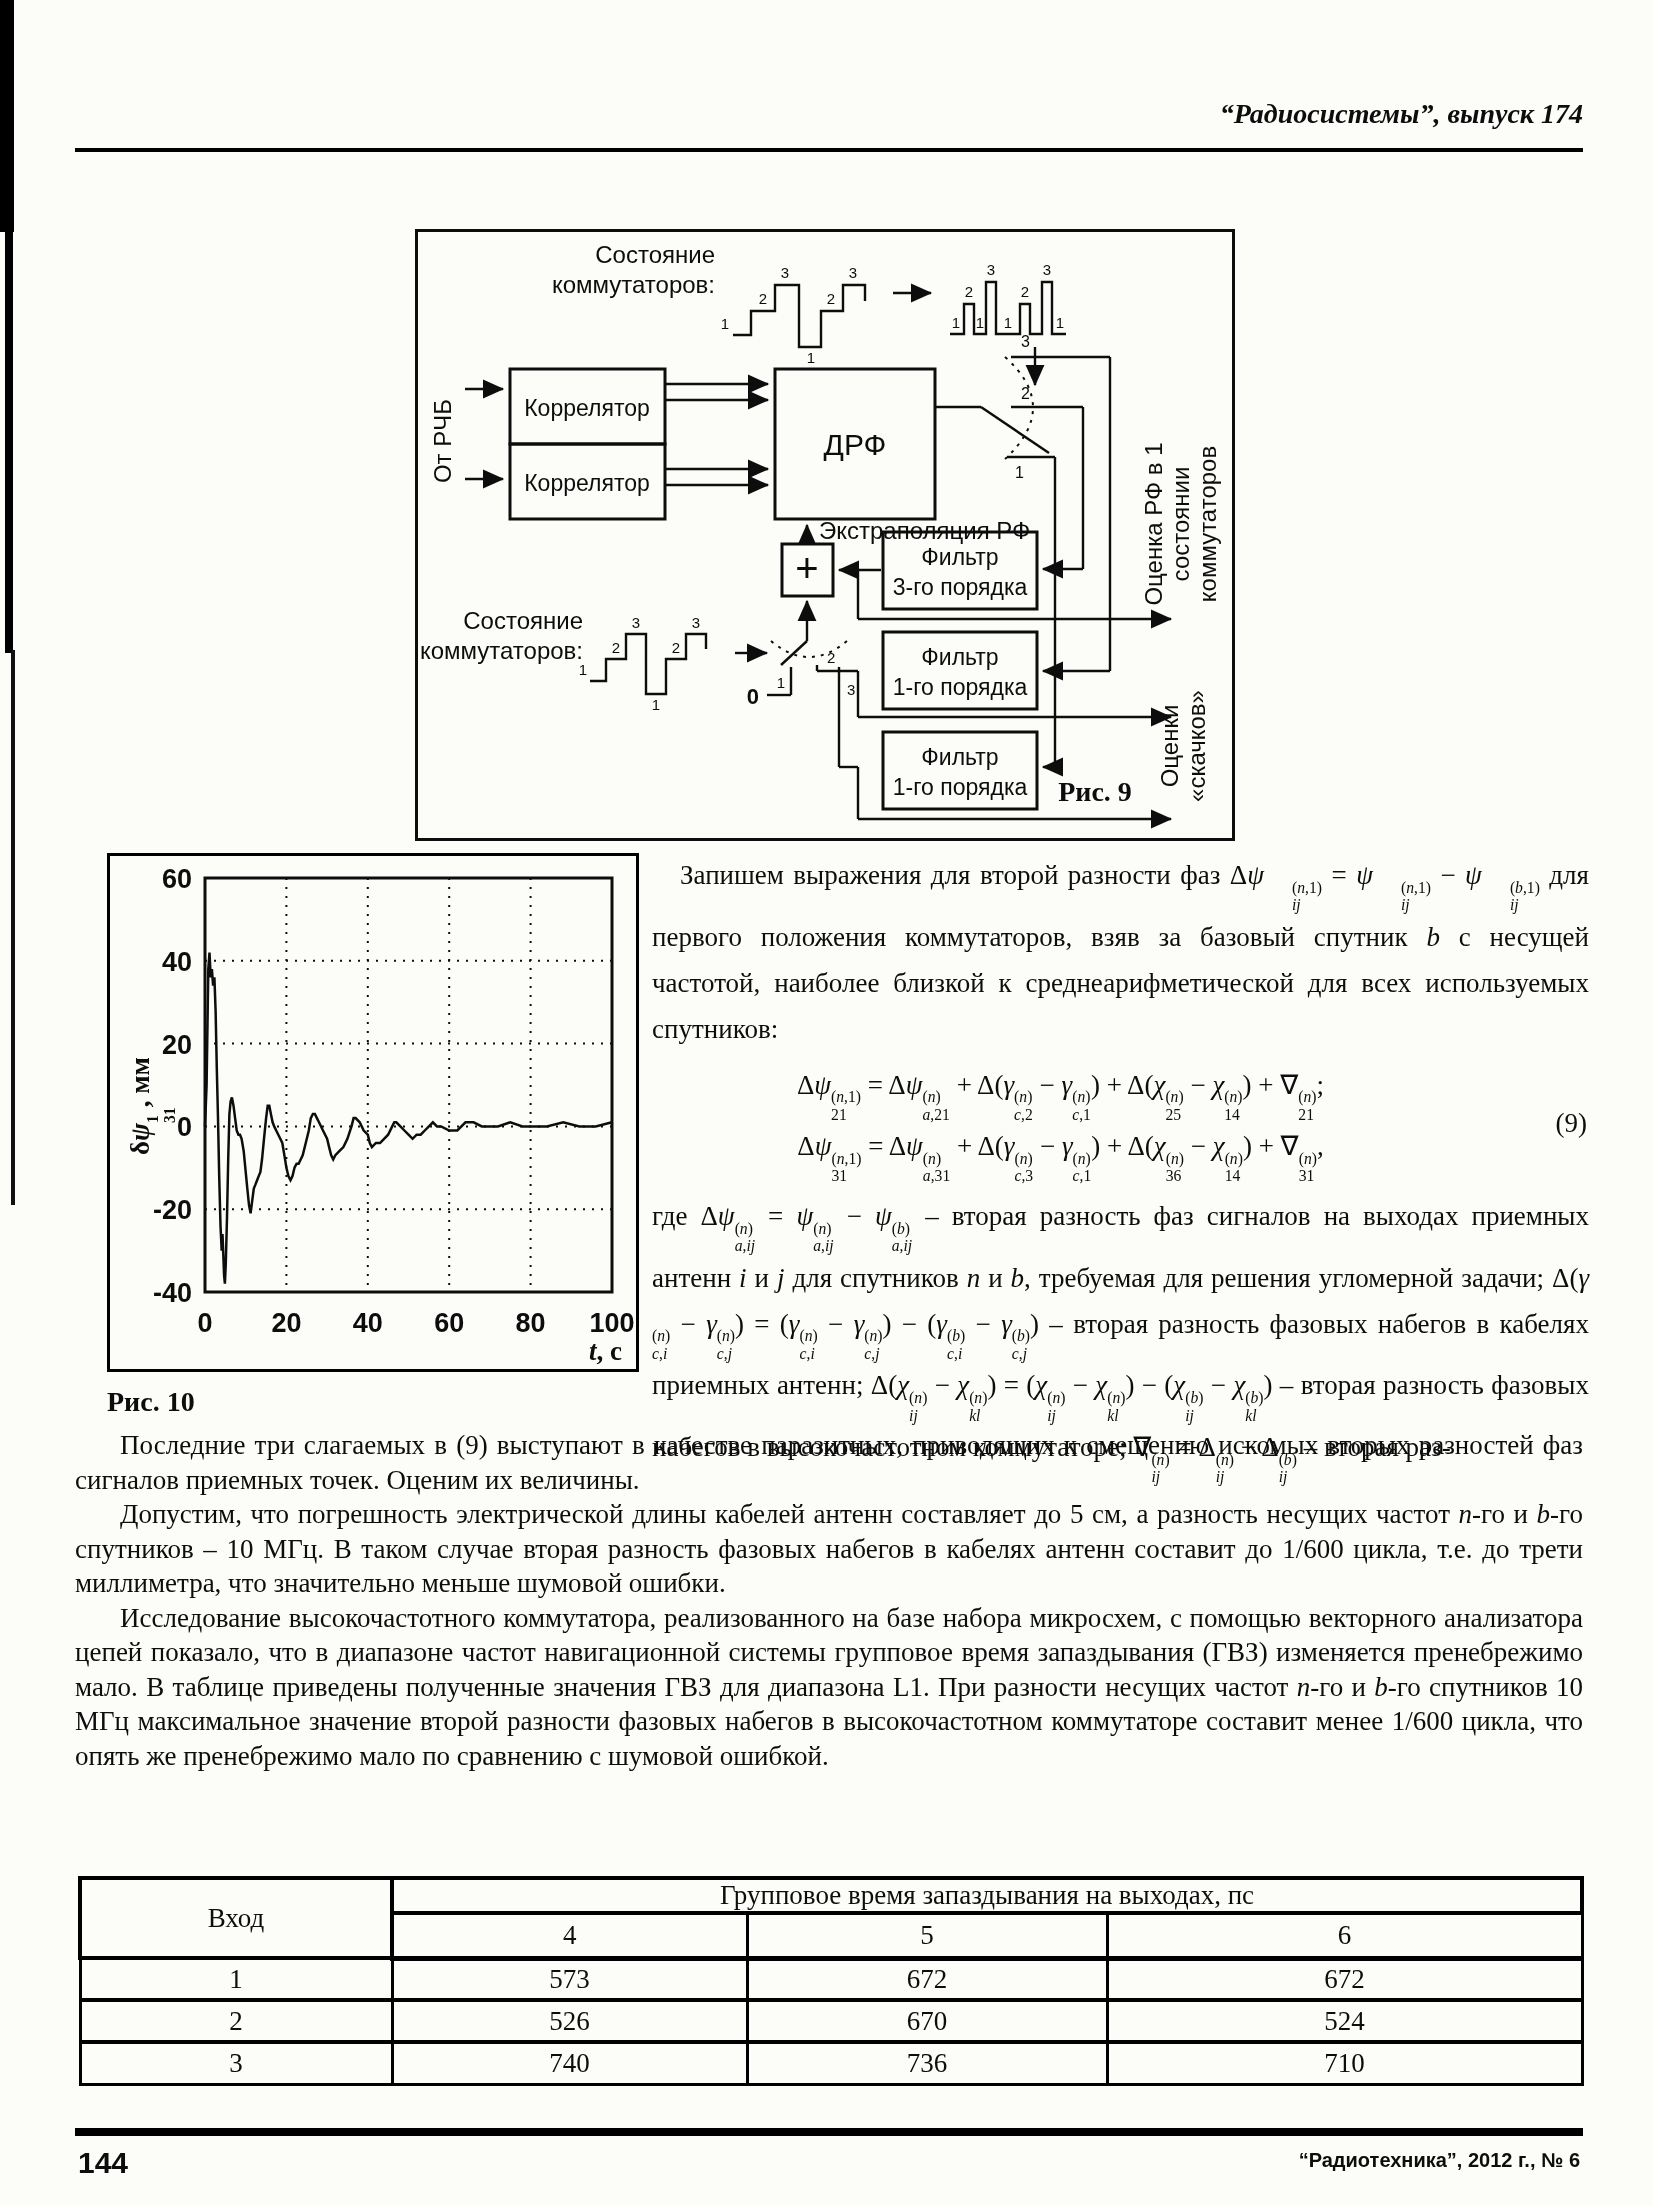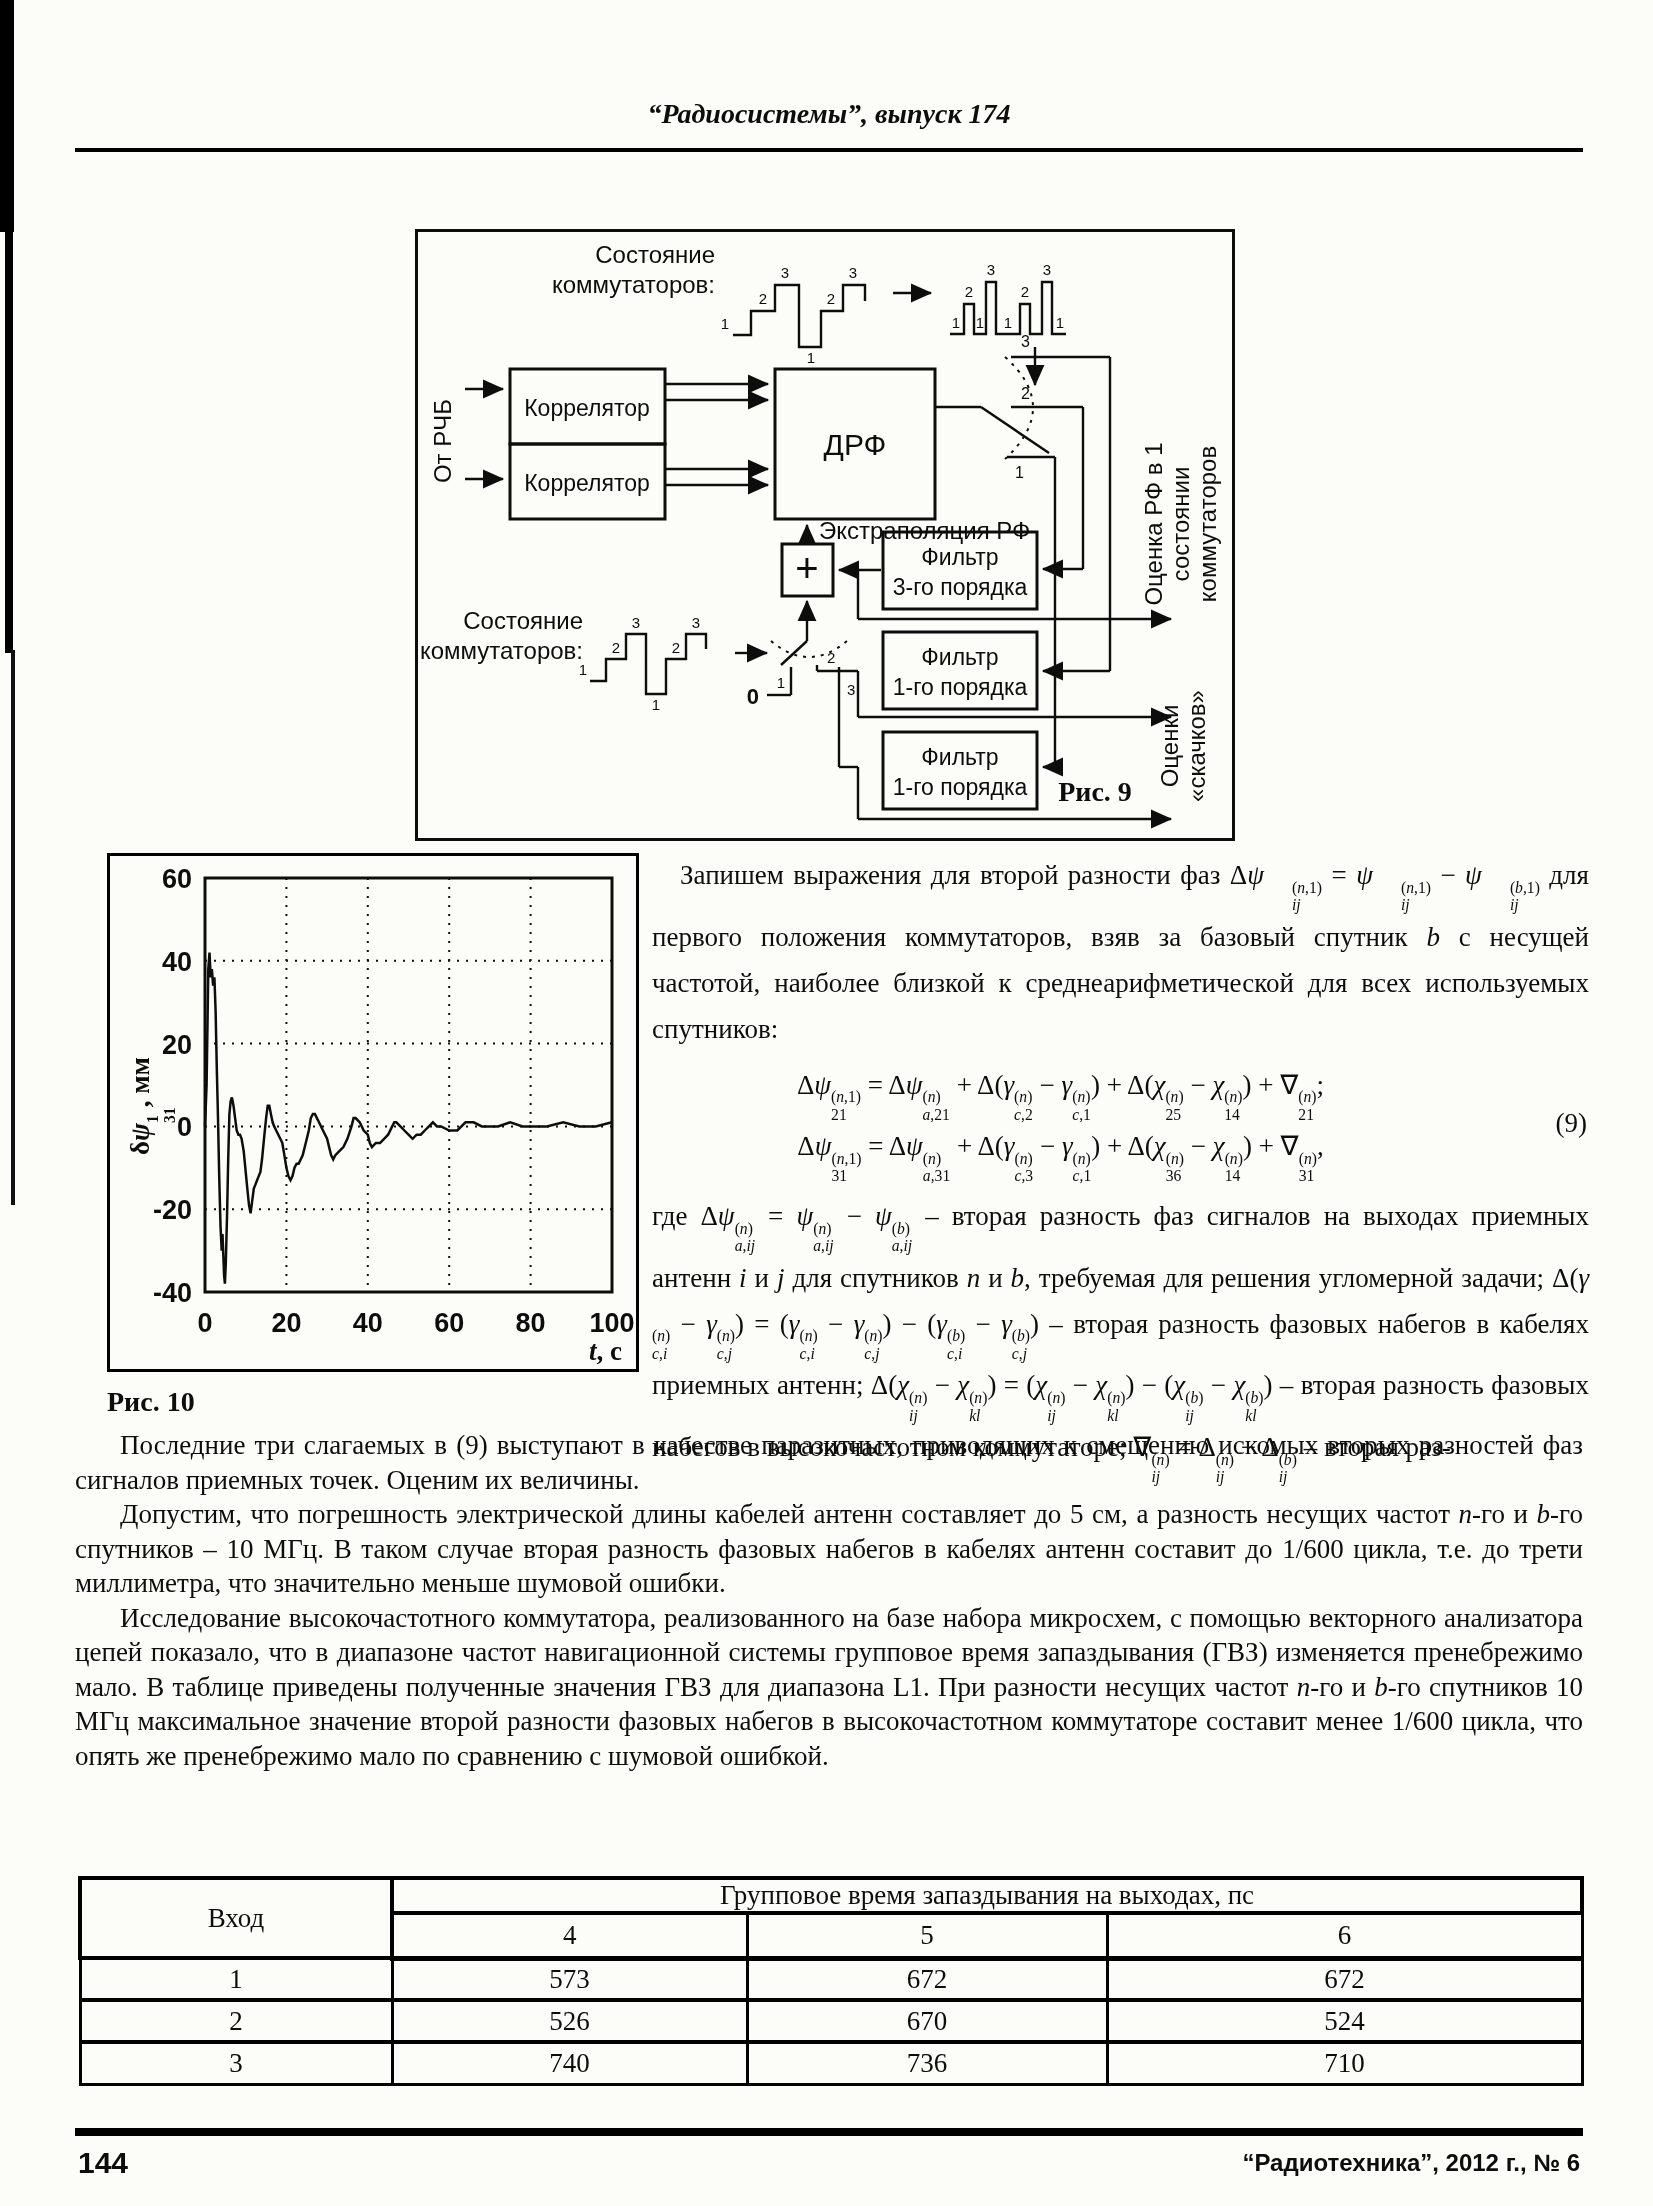--- a/index.html
+++ b/index.html
@@ -3,21 +3,21 @@
 <meta charset="utf-8">
 <style>
   html,body{margin:0;padding:0;background:#e8e8e4;}
   .page{position:relative;width:1653px;height:2206px;background:#fcfcf9;color:#0d0d0d;
         font-family:"Liberation Serif",serif;overflow:hidden;margin:0 auto;}
   
   .art1{position:absolute;left:0;top:0;width:14px;height:232px;background:#000;}
   .art2{position:absolute;left:5px;top:228px;width:8px;height:425px;background:#000;}
   .art3{position:absolute;left:11px;top:650px;width:4px;height:555px;background:#111;}
   
-  .header-title{position:absolute;left:75px;top:98px;width:1508px;text-align:center;
+  .header-title{position:absolute;left:75px;top:98px;width:1508px;text-align:right;
     font-size:28px;font-weight:bold;font-style:italic;}
   .header-rule{position:absolute;left:75px;top:148px;width:1508px;height:4px;background:#000;}
   
   .fig9{position:absolute;left:415px;top:185px;width:820px;height:612px;margin-top:44px;}
   .fig9 svg{display:block;width:820px;height:612px;}
   .fig9-caption{position:absolute;left:985px;top:776px;width:220px;text-align:center;
     font-weight:bold;font-size:28px;}
   svg text{font-family:"Liberation Sans",sans-serif;fill:#0d0d0d;}
   .box{fill:none;stroke:#0d0d0d;stroke-width:3;}
   .frame{stroke-width:3;}
@@ -59,21 +59,21 @@
     text-align:center;table-layout:fixed;}
   .gtable td{border:3px solid #000;padding:0;}
   .gtable .hrow td{border-bottom-width:5px;}
   .gtable .drow td{border-top-width:4px;}
   .gtable td.outer{border-width:4px;}
   
   .footer-rule{position:absolute;left:75px;top:2128px;width:1508px;height:8px;background:#000;}
   .footer-left{position:absolute;left:78px;top:2146px;font-family:"Liberation Sans",sans-serif;
     font-weight:bold;font-size:30px;}
   .footer-right{position:absolute;right:73px;top:2149px;font-family:"Liberation Sans",sans-serif;
-    font-weight:bold;font-size:24px;}
+    font-weight:bold;font-size:20px;}
 </style>
 </head>
 <body>
 
 <div class="page">
 
   <div class="art1"></div>
   <div class="art2"></div>
   <div class="art3"></div>
 

